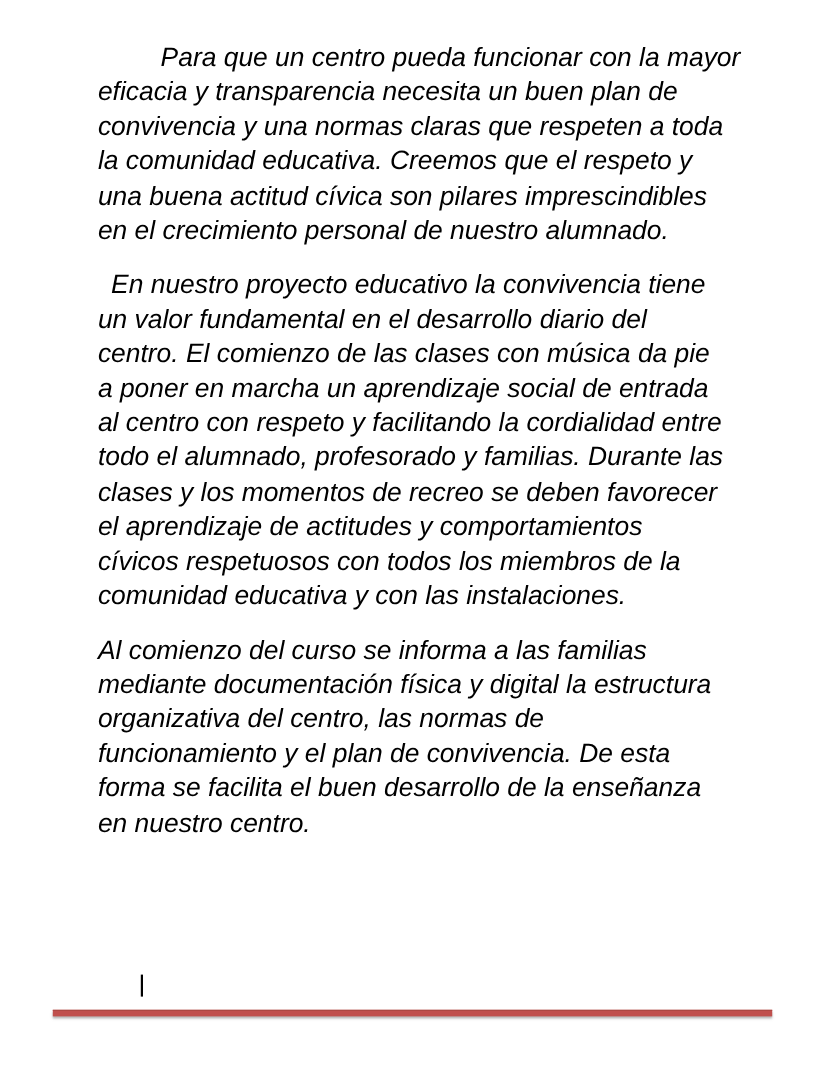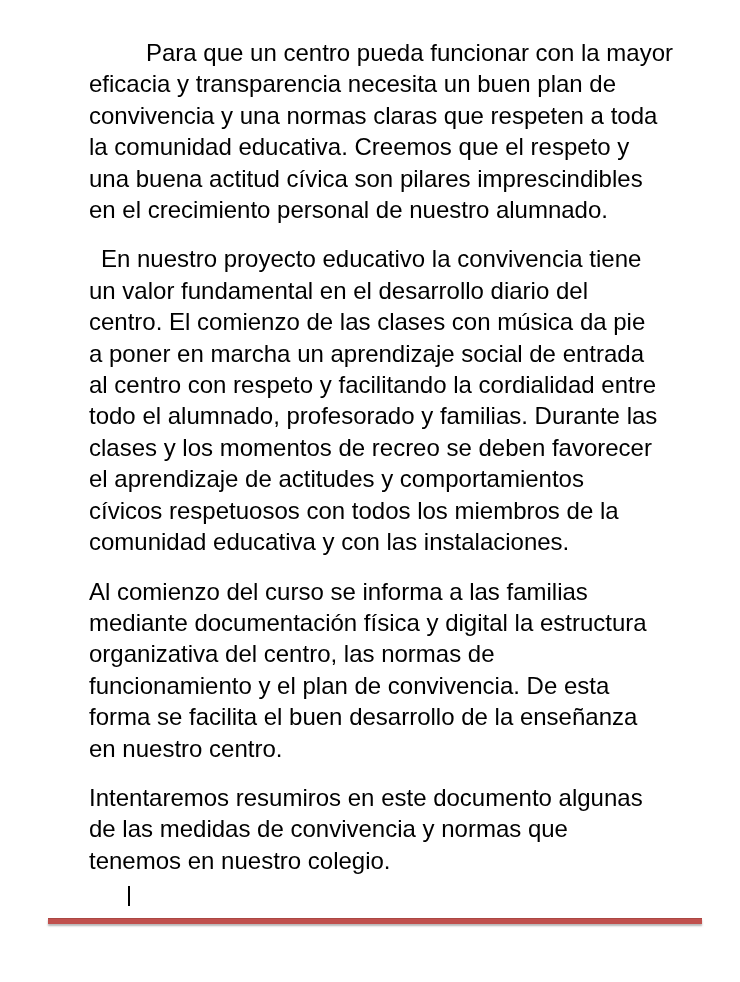--- a/index.html
+++ b/index.html
@@ -25,20 +25,21 @@
     top: 37px;
     width: 600px;
     font-size: 24px;
     line-height: 31.4px;
     color: #000000;
     letter-spacing: 0;
   }
   .text-area p {
     margin: 0 0 18px 0;
     white-space: pre-line;
+    font-style: italic;
   }
   .indent-lg { text-indent: 57px; }
   .indent-sm { text-indent: 12px; }
   .caret {
     position: absolute;
     left: 128px;
     top: 886px;
     width: 2px;
     height: 20px;
     background: #000000;
@@ -75,22 +76,19 @@
 clases y los momentos de recreo se deben favorecer
 el aprendizaje de actitudes y comportamientos
 cívicos respetuosos con todos los miembros de la
 comunidad educativa y con las instalaciones.</p>
     <p>Al comienzo del curso se informa a las familias
 mediante documentación física y digital la estructura
 organizativa del centro, las normas de
 funcionamiento y el plan de convivencia. De esta
 forma se facilita el buen desarrollo de la enseñanza
 en nuestro centro.</p>
-    <p>Intentaremos resumiros en este documento algunas
-de las medidas de convivencia y normas que
-tenemos en nuestro colegio.</p>
   </div>
 
   <div class="caret"></div>
 
   <div class="divider"></div>
 
 </div>
 
 </body></html>

